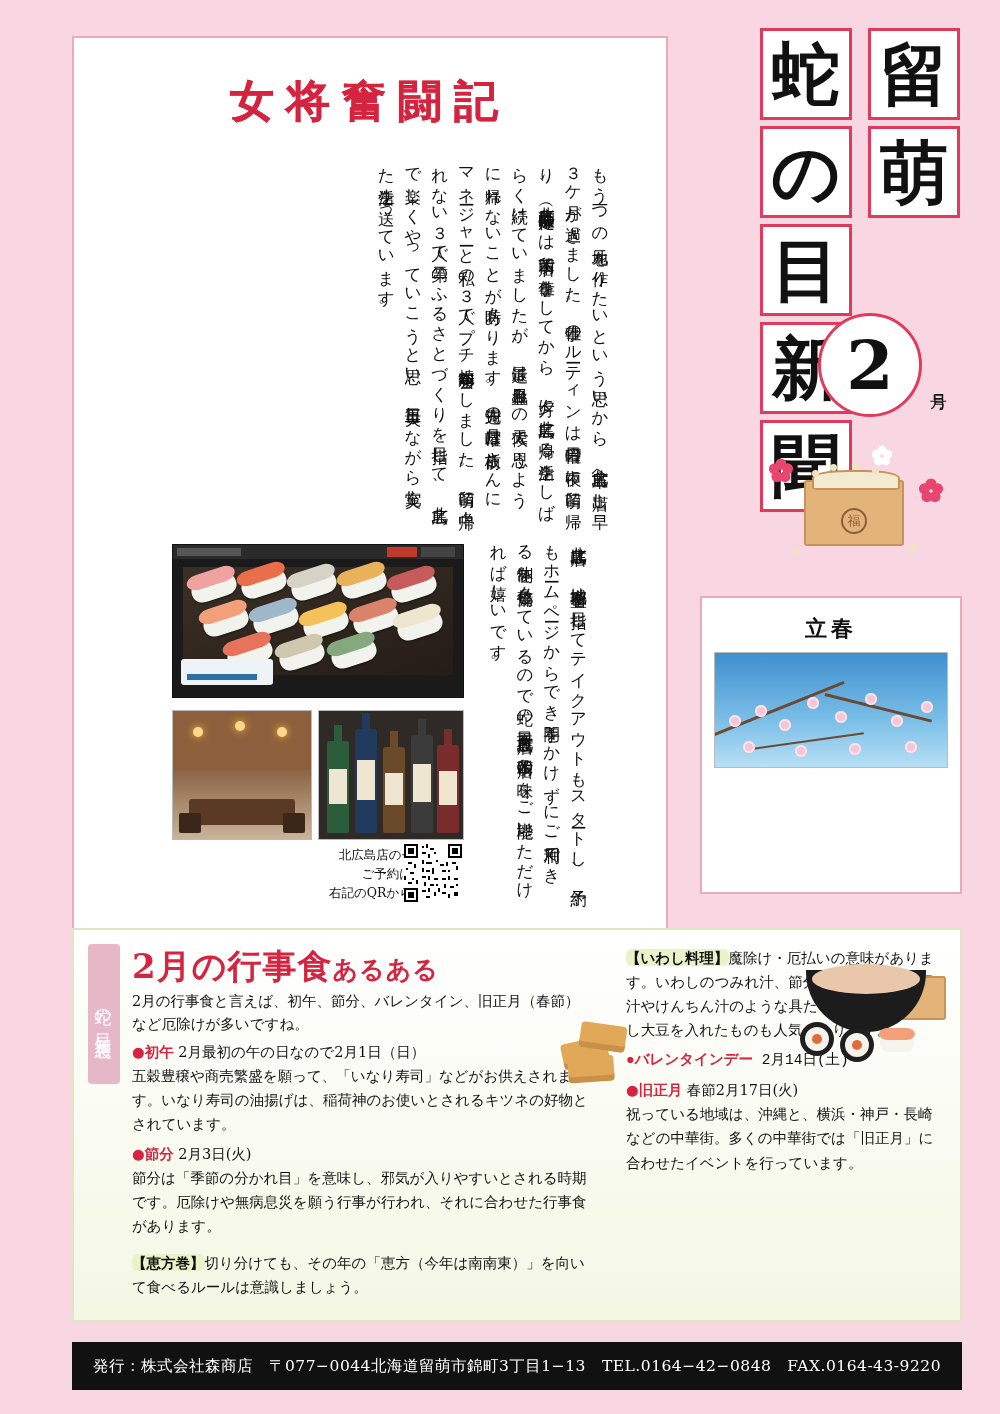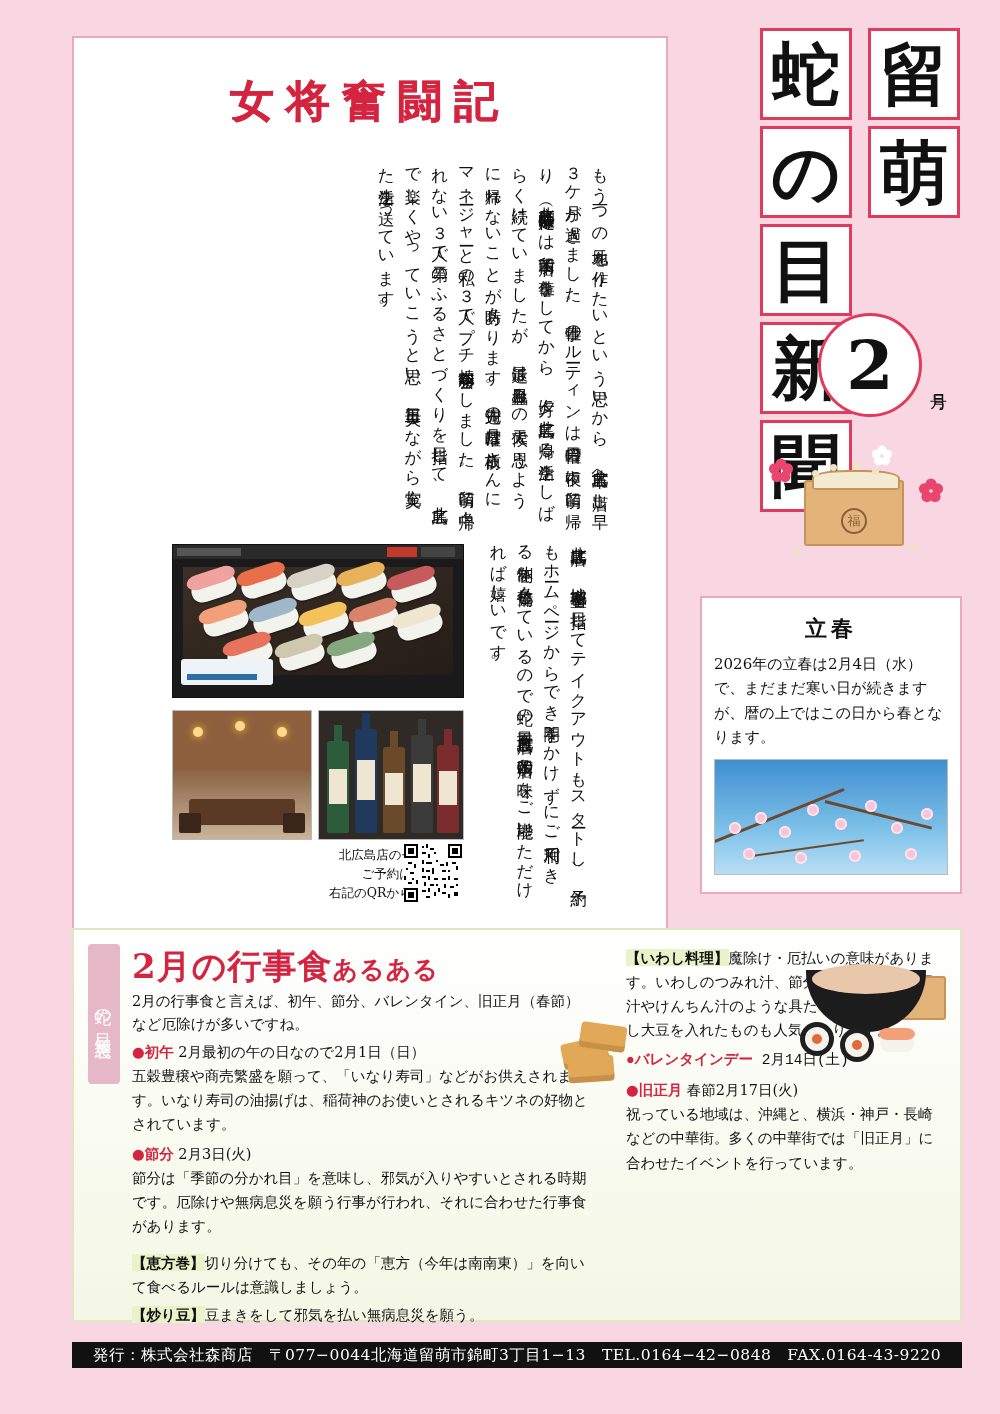--- a/index.html
+++ b/index.html
@@ -174,37 +174,37 @@
   #lead{
     position:absolute;left:58px;top:60px;width:460px;
     font-family:"DejaVu Serif", serif;font-size:14.5px;line-height:1.62;color:#111;
   }
   .fcol{
     position:absolute;font-family:"DejaVu Serif", serif;font-size:14.5px;line-height:1.66;color:#111;
   }
   #fcol-left{left:58px;top:110px;width:462px;}
   #fcol-right{left:552px;top:16px;width:320px;}
   .red{color:#d4243f;font-weight:bold;}
-  .brk{color:#111;font-weight:bold;}
+  .brk{color:#111;font-weight:bold;border-radius:6px;}
   .hl{background:#e9f2c8;}
   
   #inari-ill{position:absolute;left:488px;top:92px;width:70px;height:60px;}
   .inari{position:absolute;width:46px;height:26px;background:#e0a857;border-radius:4px;transform:rotate(-12deg);box-shadow:inset 0 -6px 0 #c8914a;}
   #soup-ill{position:absolute;right:14px;top:6px;width:150px;height:120px;}
   .bowl{position:absolute;left:10px;top:34px;width:120px;height:62px;background:#1c1c1c;border-radius:0 0 60px 60px;}
   .soup{position:absolute;left:16px;top:28px;width:108px;height:30px;border-radius:50%;background:#e8c7ab;}
   .masu2{position:absolute;right:0px;top:40px;width:56px;height:40px;background:#e2b47a;border:2px solid #c99257;border-radius:3px;}
   .roll{position:absolute;width:34px;height:34px;border-radius:50%;background:#1f1f1f;}
   .roll i{position:absolute;left:5px;top:5px;width:24px;height:24px;border-radius:50%;background:#f5f3ec;}
   .roll b{position:absolute;left:12px;top:12px;width:10px;height:10px;border-radius:50%;background:#e06a3a;}
   .nigiri2{position:absolute;width:34px;height:18px;border-radius:10px/8px;background:#f5f3ec;}
   .nigiri2 i{position:absolute;left:-1px;top:-6px;width:36px;height:12px;border-radius:10px/7px;background:#f2a07a;}
   
   #footer{
-    position:absolute;left:72px;top:1342px;width:890px;height:26px;
+    position:absolute;left:72px;top:1342px;width:890px;height:48px;
     background:#111;color:#fff;display:flex;align-items:center;justify-content:center;
     font-family:"DejaVu Serif", serif;font-size:15.5px;letter-spacing:.5px;
   }
 </style>
 </head>
 <body>
 
 <div id="masthead">
   <div class="mast-col" id="mast-col-right">
     <div class="mast-char">留</div>
@@ -400,21 +400,20 @@
         <rect x="19" y="24" width="2" height="1"></rect>
           <rect x="22" y="25" width="1" height="2"></rect>
           <rect x="25" y="24" width="2" height="2"></rect>
       </g>
     </svg>
   </div>
 </div>
 
 <div id="risshun">
   <h3>立春</h3>
-  <p>2026年の立春は2月4日（水）で、まだまだ寒い日が続きますが、暦の上ではこの日から春となります。</p>
   <div id="photo-sakura">
     <div class="branch" style="left:-10px;top:84px;width:150px;transform:rotate(-22deg);"></div>
     <div class="branch" style="left:30px;top:96px;width:120px;transform:rotate(-8deg);height:2px;"></div>
     <div class="branch" style="left:110px;top:40px;width:110px;transform:rotate(14deg);"></div>
     <div class="blossom" style="left:14px;top:62px;"></div>
     <div class="blossom" style="left:40px;top:52px;"></div>
     <div class="blossom" style="left:64px;top:66px;"></div>
     <div class="blossom" style="left:92px;top:44px;"></div>
     <div class="blossom" style="left:120px;top:58px;"></div>
     <div class="blossom" style="left:150px;top:40px;"></div>
@@ -443,23 +442,20 @@
       <span>五穀豊穣や商売繁盛を願って、「いなり寿司」などがお供えされます。いなり寿司の油揚げは、稲荷神のお使いとされるキツネの好物とされています。</span>
     </div>
     <div style="margin-top:6px;">
       <span class="red">●節分</span>
       <span>2月3日(火)</span><br>
       <span>節分は「季節の分かれ目」を意味し、邪気が入りやすいとされる時期です。厄除けや無病息災を願う行事が行われ、それに合わせた行事食があります。</span>
     </div>
     <div style="margin-top:12px;">
       <span class="hl brk">【恵方巻】</span><span>切り分けても、その年の「恵方（今年は南南東）」を向いて食べるルールは意識しましょう。</span>
     </div>
-    <div style="margin-top:4px;">
-      <span class="hl brk">【炒り豆】</span><span>豆まきをして邪気を払い無病息災を願う。</span>
-    </div>
   </div>
 
   <div id="inari-ill">
     <div class="inari" style="left:0;top:18px;"></div>
     <div class="inari" style="left:18px;top:2px;transform:rotate(8deg);"></div>
     <div class="inari" style="left:6px;top:34px;transform:rotate(-4deg);"></div>
   </div>
 
   <div class="fcol" id="fcol-right">
     <div>

